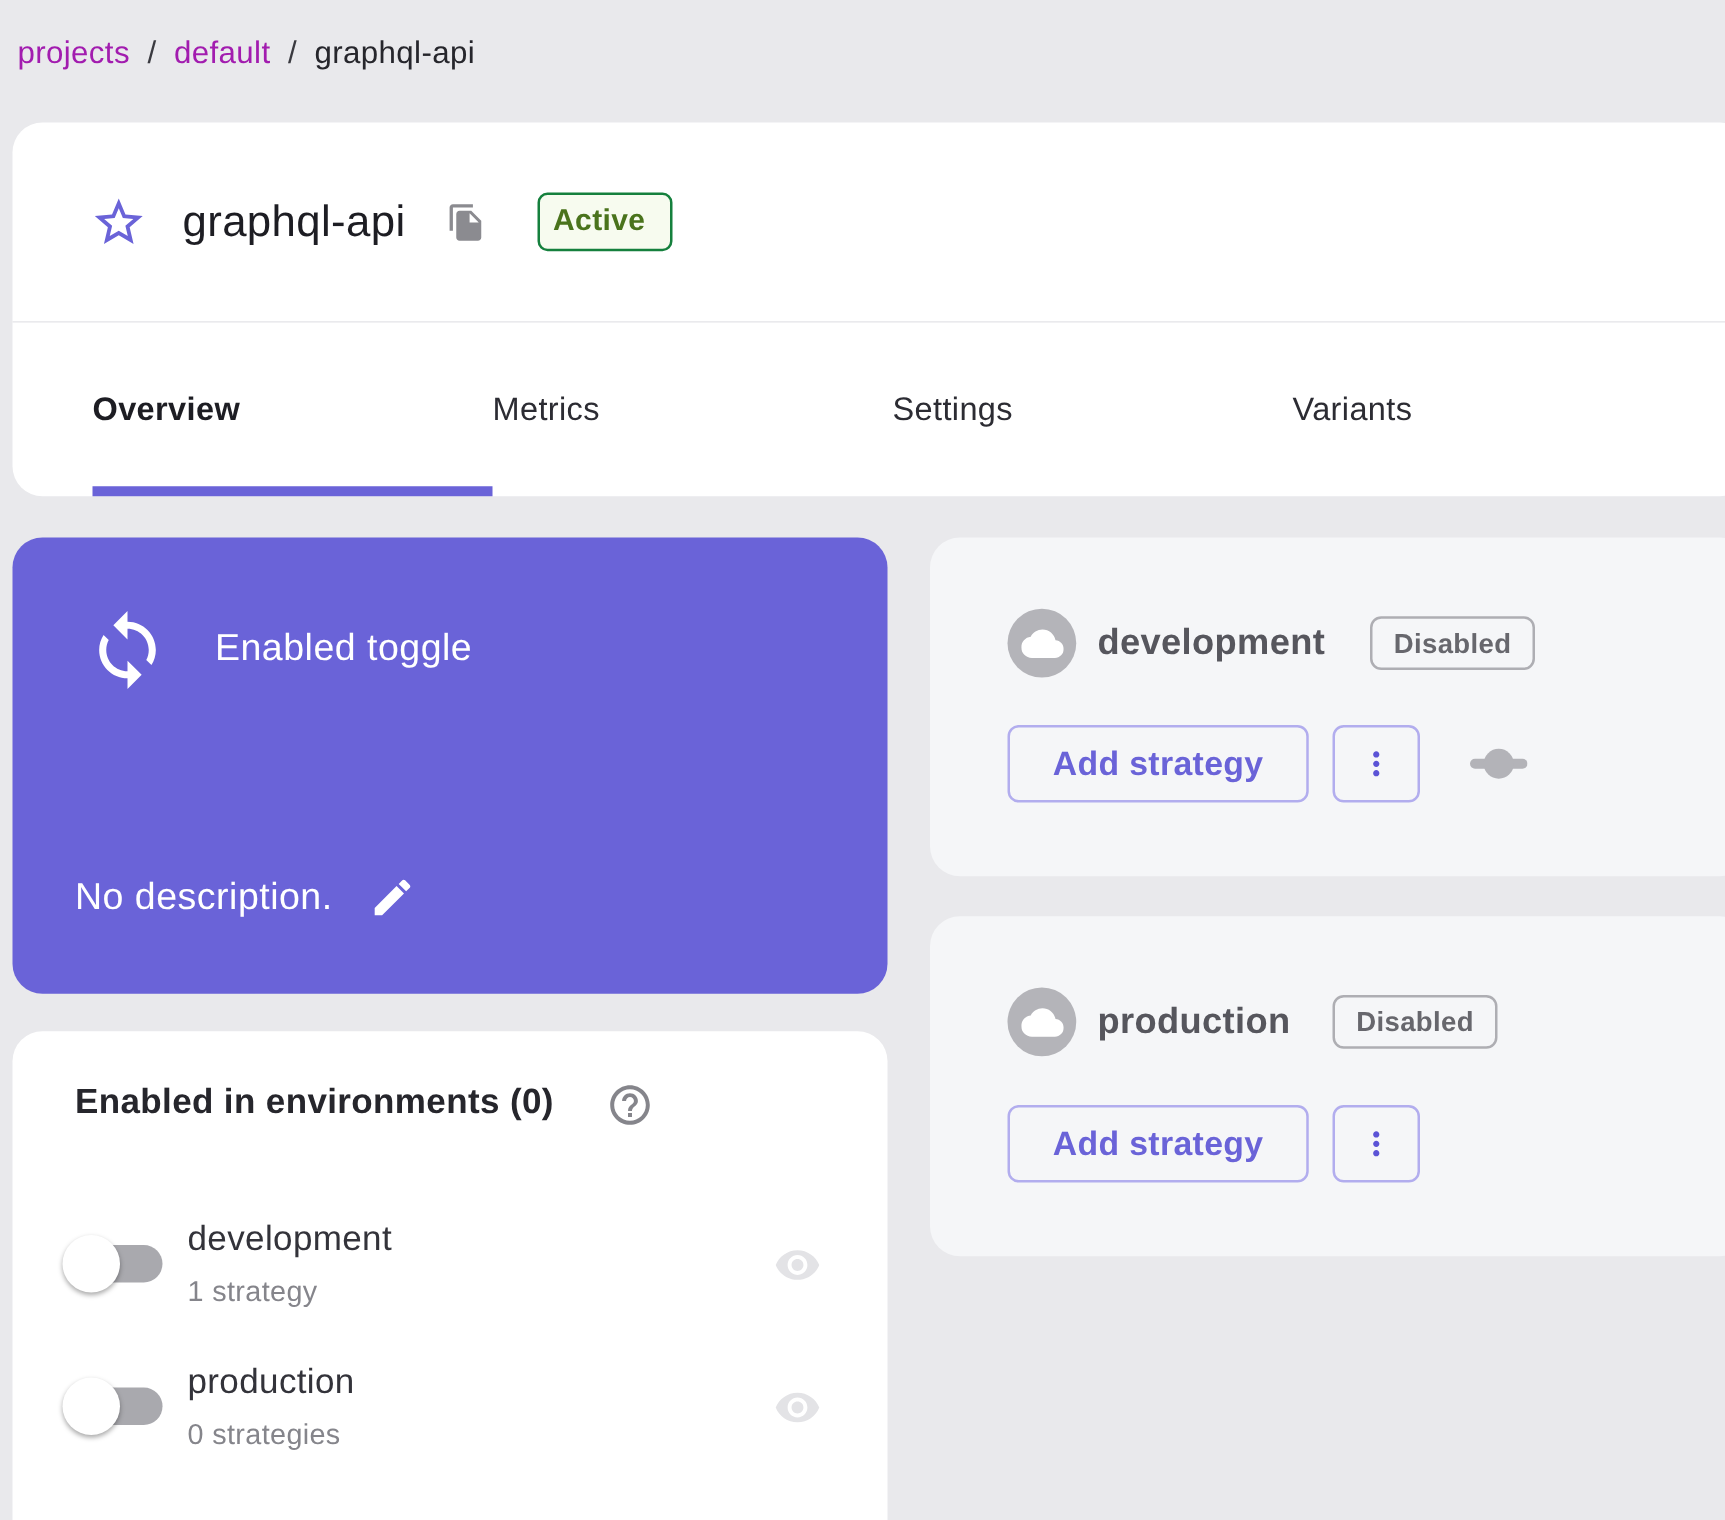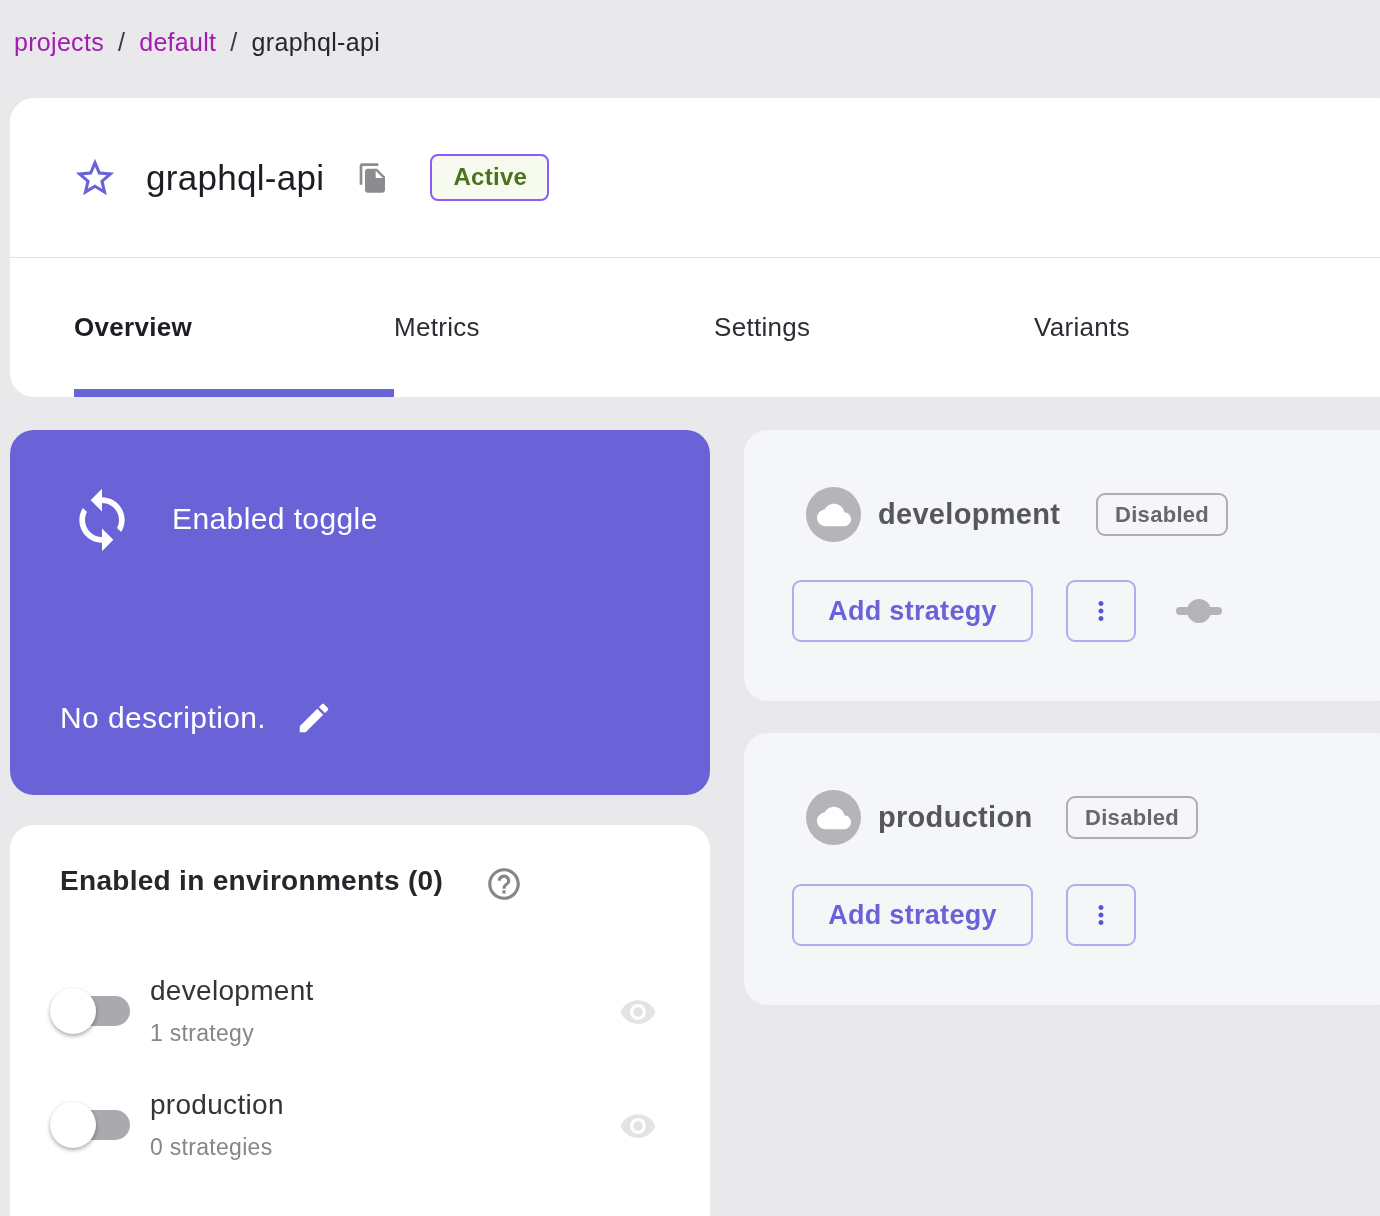--- a/index.html
+++ b/index.html
@@ -34,22 +34,22 @@
   }
   .star-btn { width: 46px; height: 46px; display: flex; align-items: center; justify-content: center; cursor: pointer; }
   .feature-title {
     margin-left: 28px; font-size: 35px; font-weight: 500;
     color: #1d1d23; letter-spacing: .3px;
   }
   .copy-btn { margin-left: 32px; width: 34px; height: 34px; display: flex; align-items: center; justify-content: center; cursor: pointer; }
   .status-badge {
     margin-left: 40px;
     font-size: 24px; font-weight: 700; color: #4a731c;
-    background: #f7fbef; border: 2px solid #8b5cf6; border-radius: 8px;
-    padding: 7px 20px 8px 21px; letter-spacing: .3px;
+    background: #f7fbef; border: 2px solid #15803d; border-radius: 8px;
+    padding: 7px 20px 8px 10px; letter-spacing: .3px;
   }
 
   
   .tabs {
     position: absolute; left: 0; right: 0; top: 159px; height: 140px;
     border-top: 1px solid #e4e4e8;
     display: flex; padding-left: 64px;
   }
   .tab {
     width: 320px; height: 100%;
@@ -108,21 +108,21 @@
   .env-name { position: absolute; left: 134px; top: 68px; font-size: 29px; font-weight: 600; color: #56565d; letter-spacing: .3px; }
   .disabled-badge {
     position: absolute; top: 63px; height: 43px;
     border: 2px solid #aeaeb3; border-radius: 9px;
     font-size: 22px; font-weight: 700; color: #67676d; letter-spacing: .3px;
     display: flex; align-items: center; padding: 0 17px; background: transparent;
   }
   .env-card.dev  .disabled-badge { left: 352px; }
   .env-card.prod .disabled-badge { left: 322px; }
   .add-strategy-btn {
-    position: absolute; left: 48px; width: 241px; height: 62px;
+    position: absolute; left: 62px; width: 241px; height: 62px;
     border: 2px solid #b2adee; border-radius: 9px; background: transparent;
     font-family: inherit; font-size: 27px; font-weight: 700; color: #6a63d8; letter-spacing: .3px;
     display: flex; align-items: center; justify-content: center; cursor: pointer;
   }
   .env-card.dev  .add-strategy-btn { top: 150px; }
   .env-card.prod .add-strategy-btn { top: 151px; }
   .kebab-btn {
     position: absolute; left: 322px; width: 70px; height: 62px;
     border: 2px solid #b2adee; border-radius: 9px; background: transparent;
     display: flex; align-items: center; justify-content: center; cursor: pointer;

